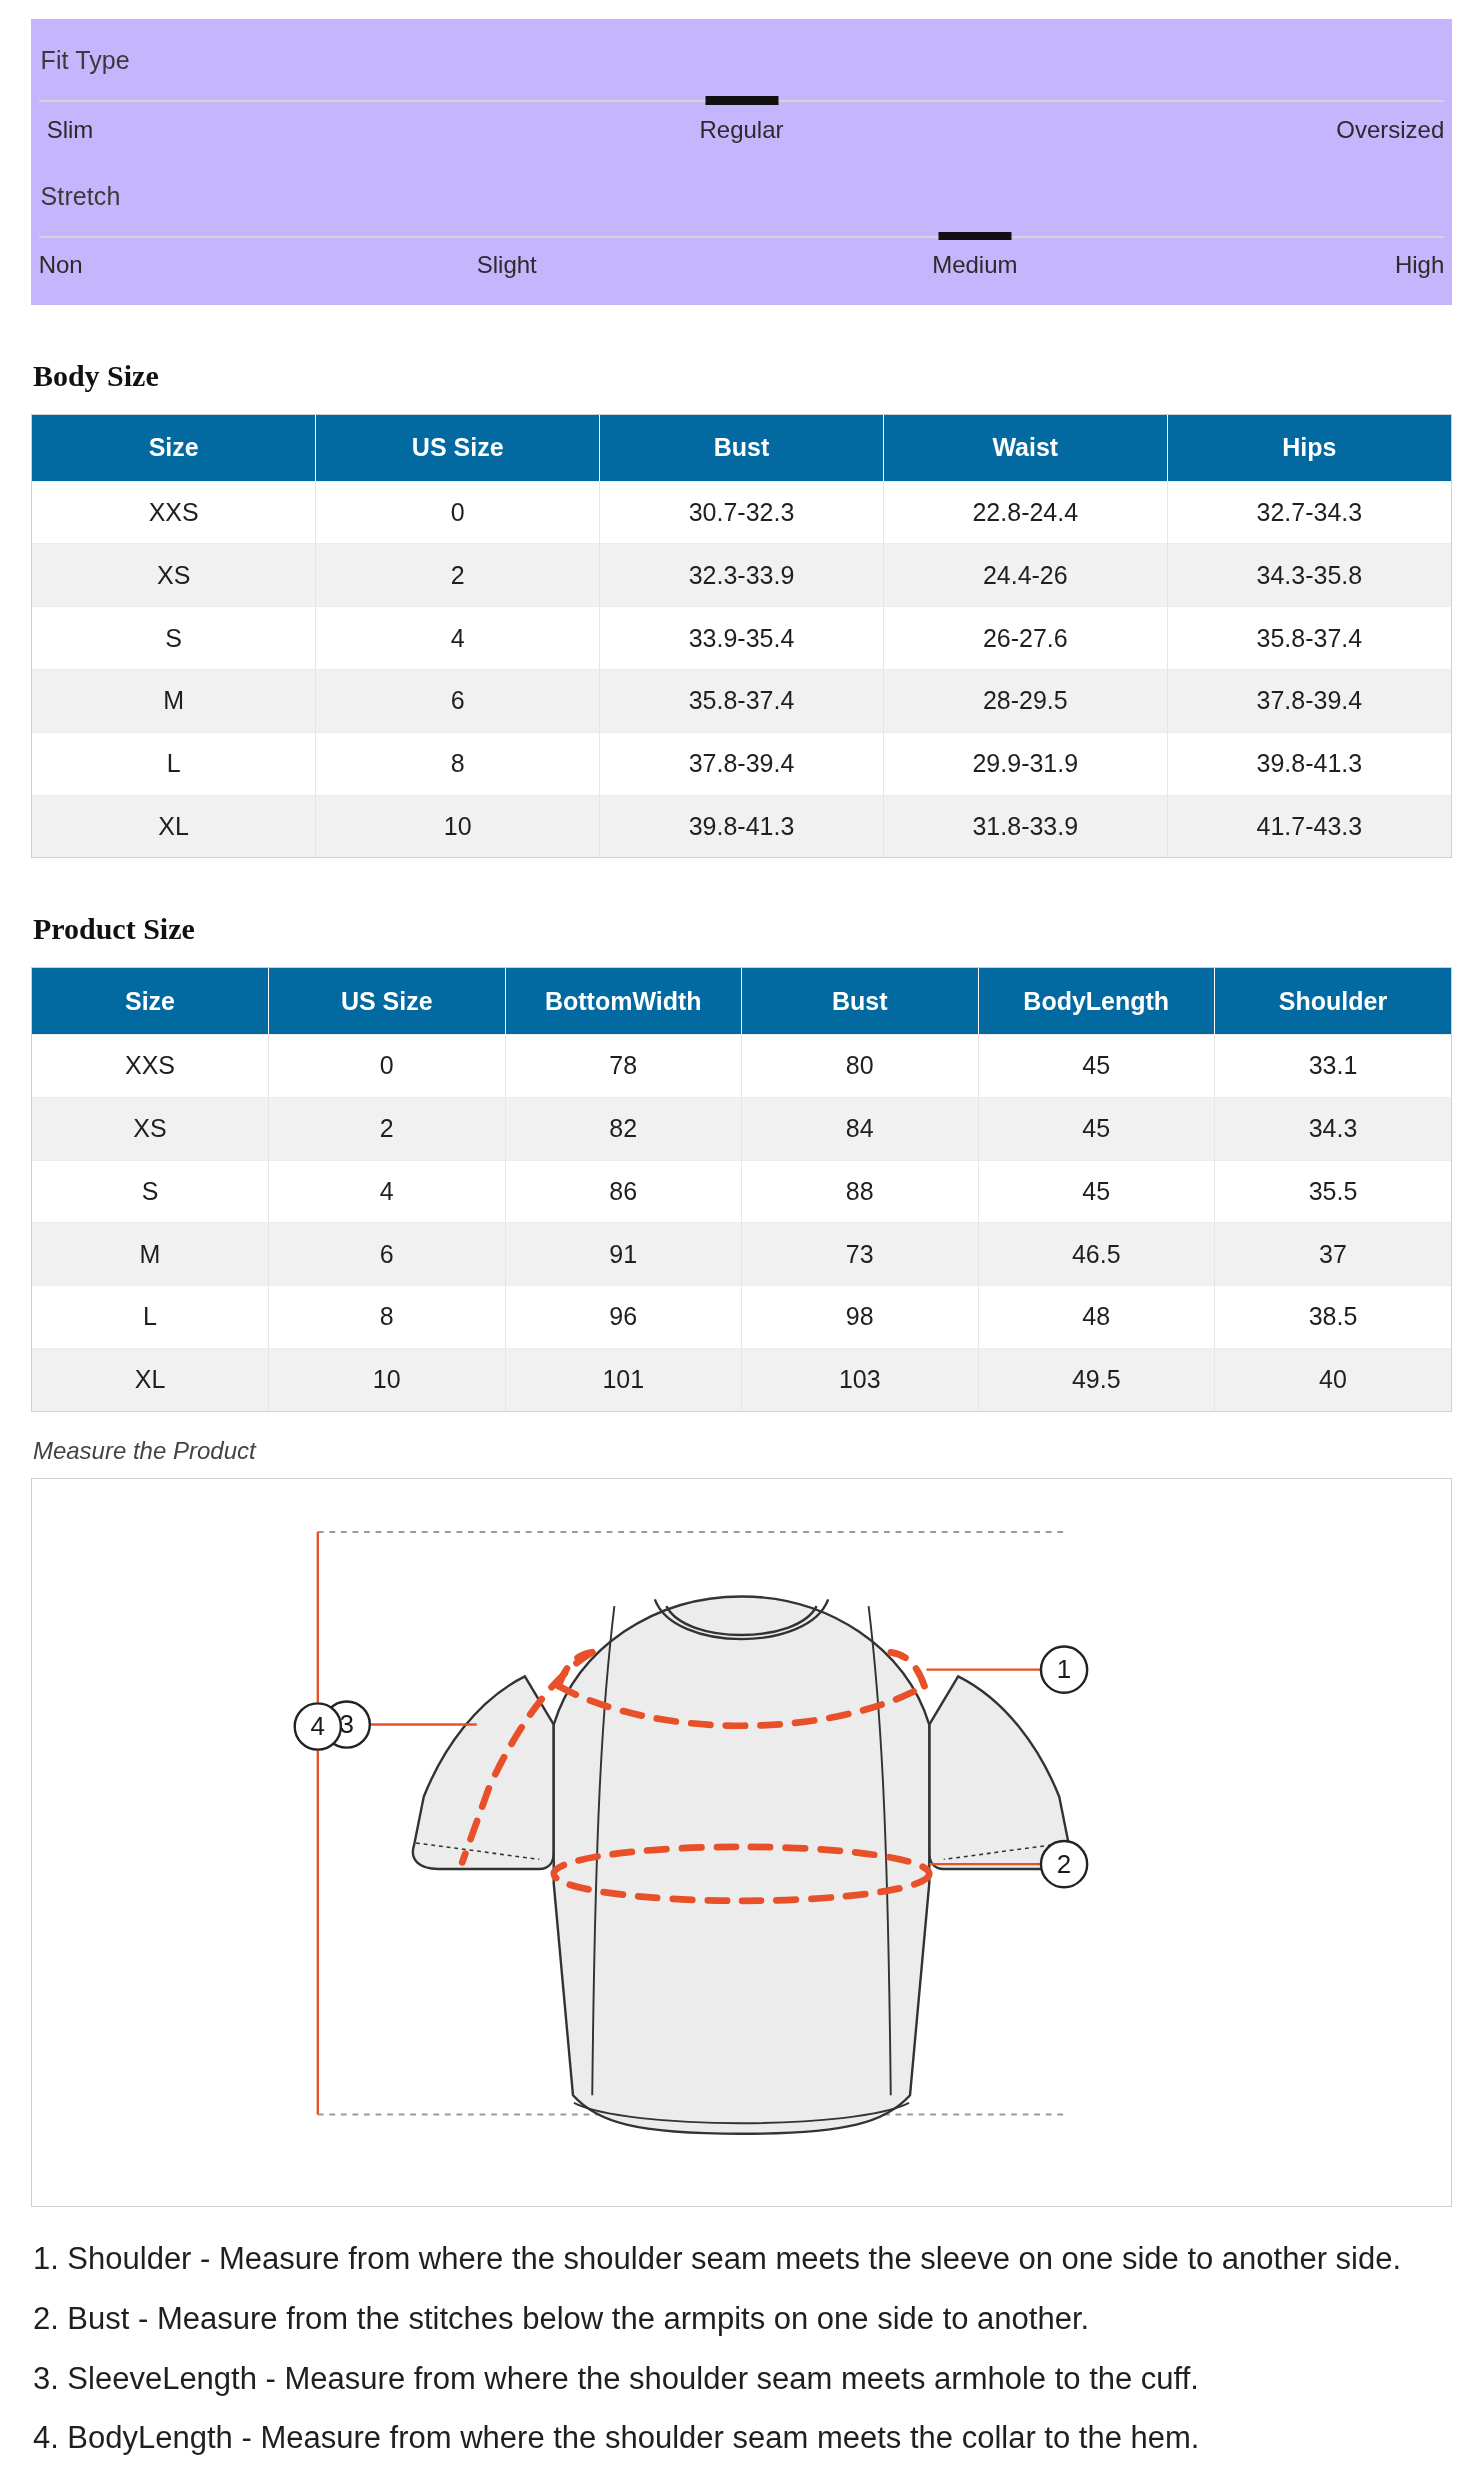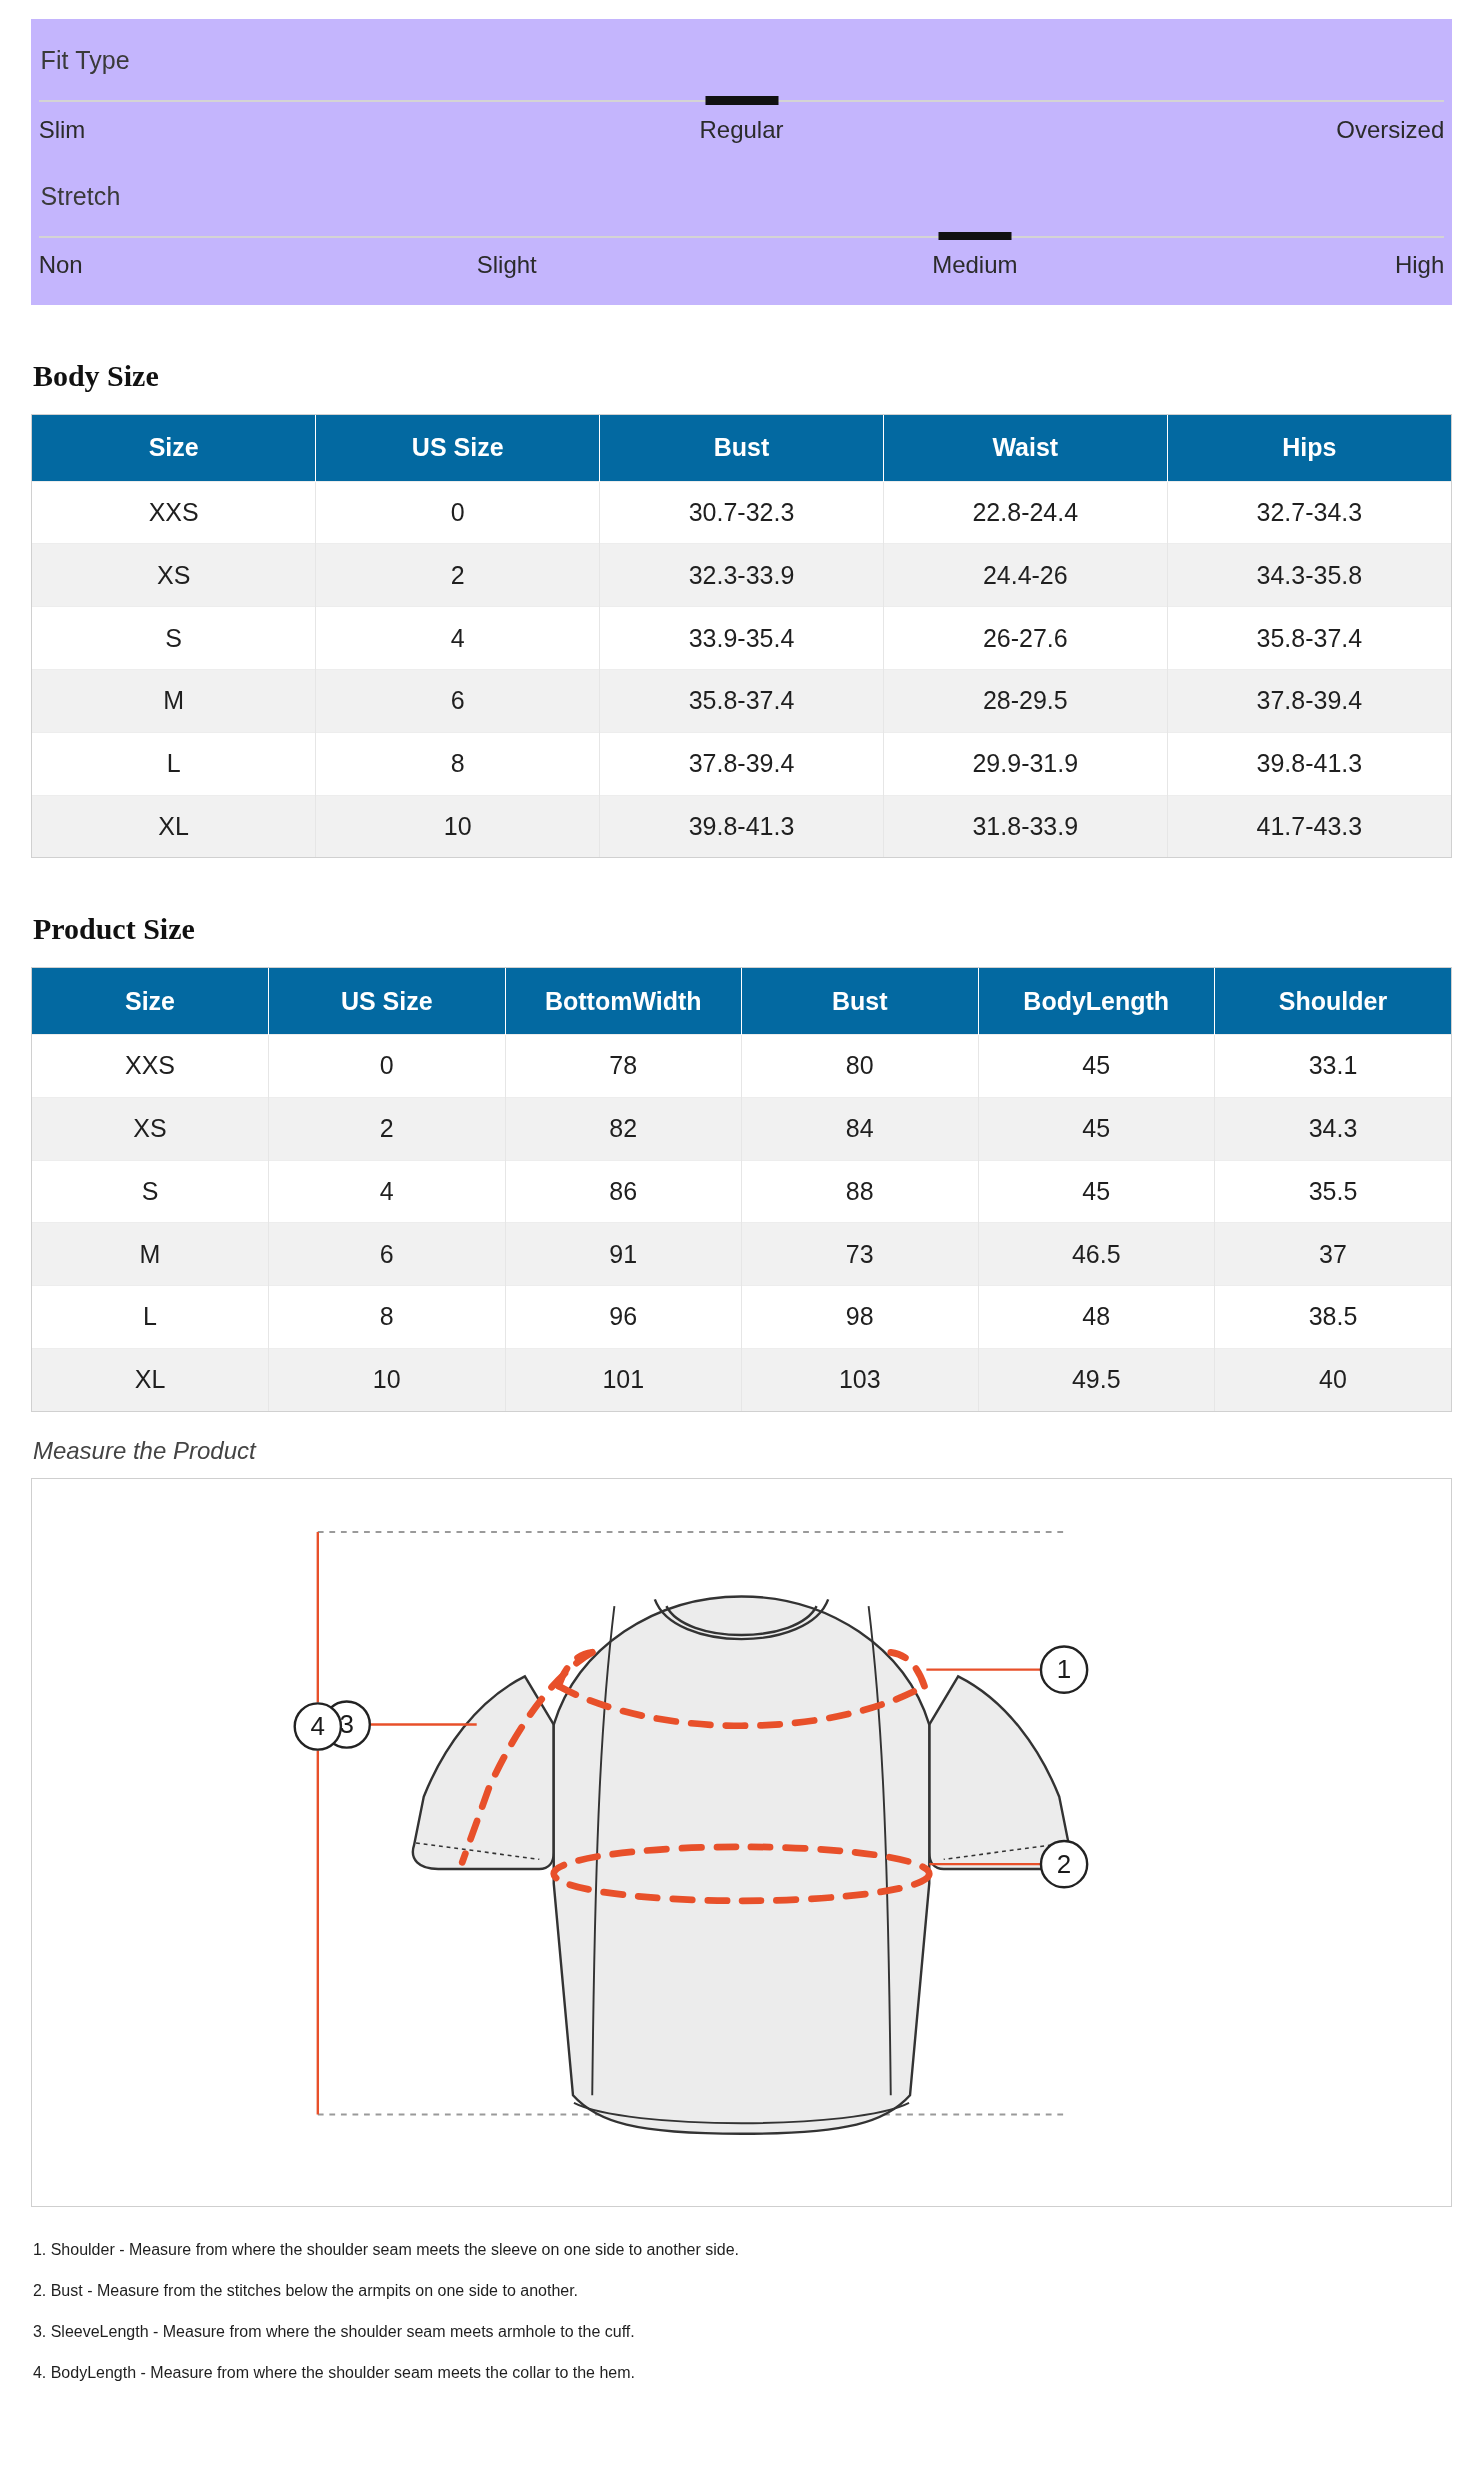--- a/index.html
+++ b/index.html
@@ -107,40 +107,40 @@
     border: 1px solid #cfcfcf;
     background: #ffffff;
     height: 729px;
     position: relative;
   }
   .diagram-box svg { display: block; width: 100%; height: 100%; }
 
   
   .notes { margin-top: 33px; }
   .note {
-    font-size: 16px;
+    font-size: 31px;
     color: #1f1f1f;
     margin: 0 0 21px 1.9px;
     line-height: 1.25;
   }
 </style>
 </head>
 <body>
 
 <div class="page">
 
   <div class="fitpanel">
 
     <div class="slider-block">
       <div class="slider-title">Fit Type</div>
       <div class="slider-track">
         <div class="slider-thumb" style="left:50%;"></div>
       </div>
       <div class="slider-labels">
-        <span style="left:0;">Slim</span>
+        <span style="left:8px;">Slim</span>
         <span style="left:50%;transform:translateX(-50%);">Regular</span>
         <span style="right:0;">Oversized</span>
       </div>
     </div>
 
     <div class="slider-gap"></div>
 
     <div class="slider-block">
       <div class="slider-title">Stretch</div>
       <div class="slider-track">

